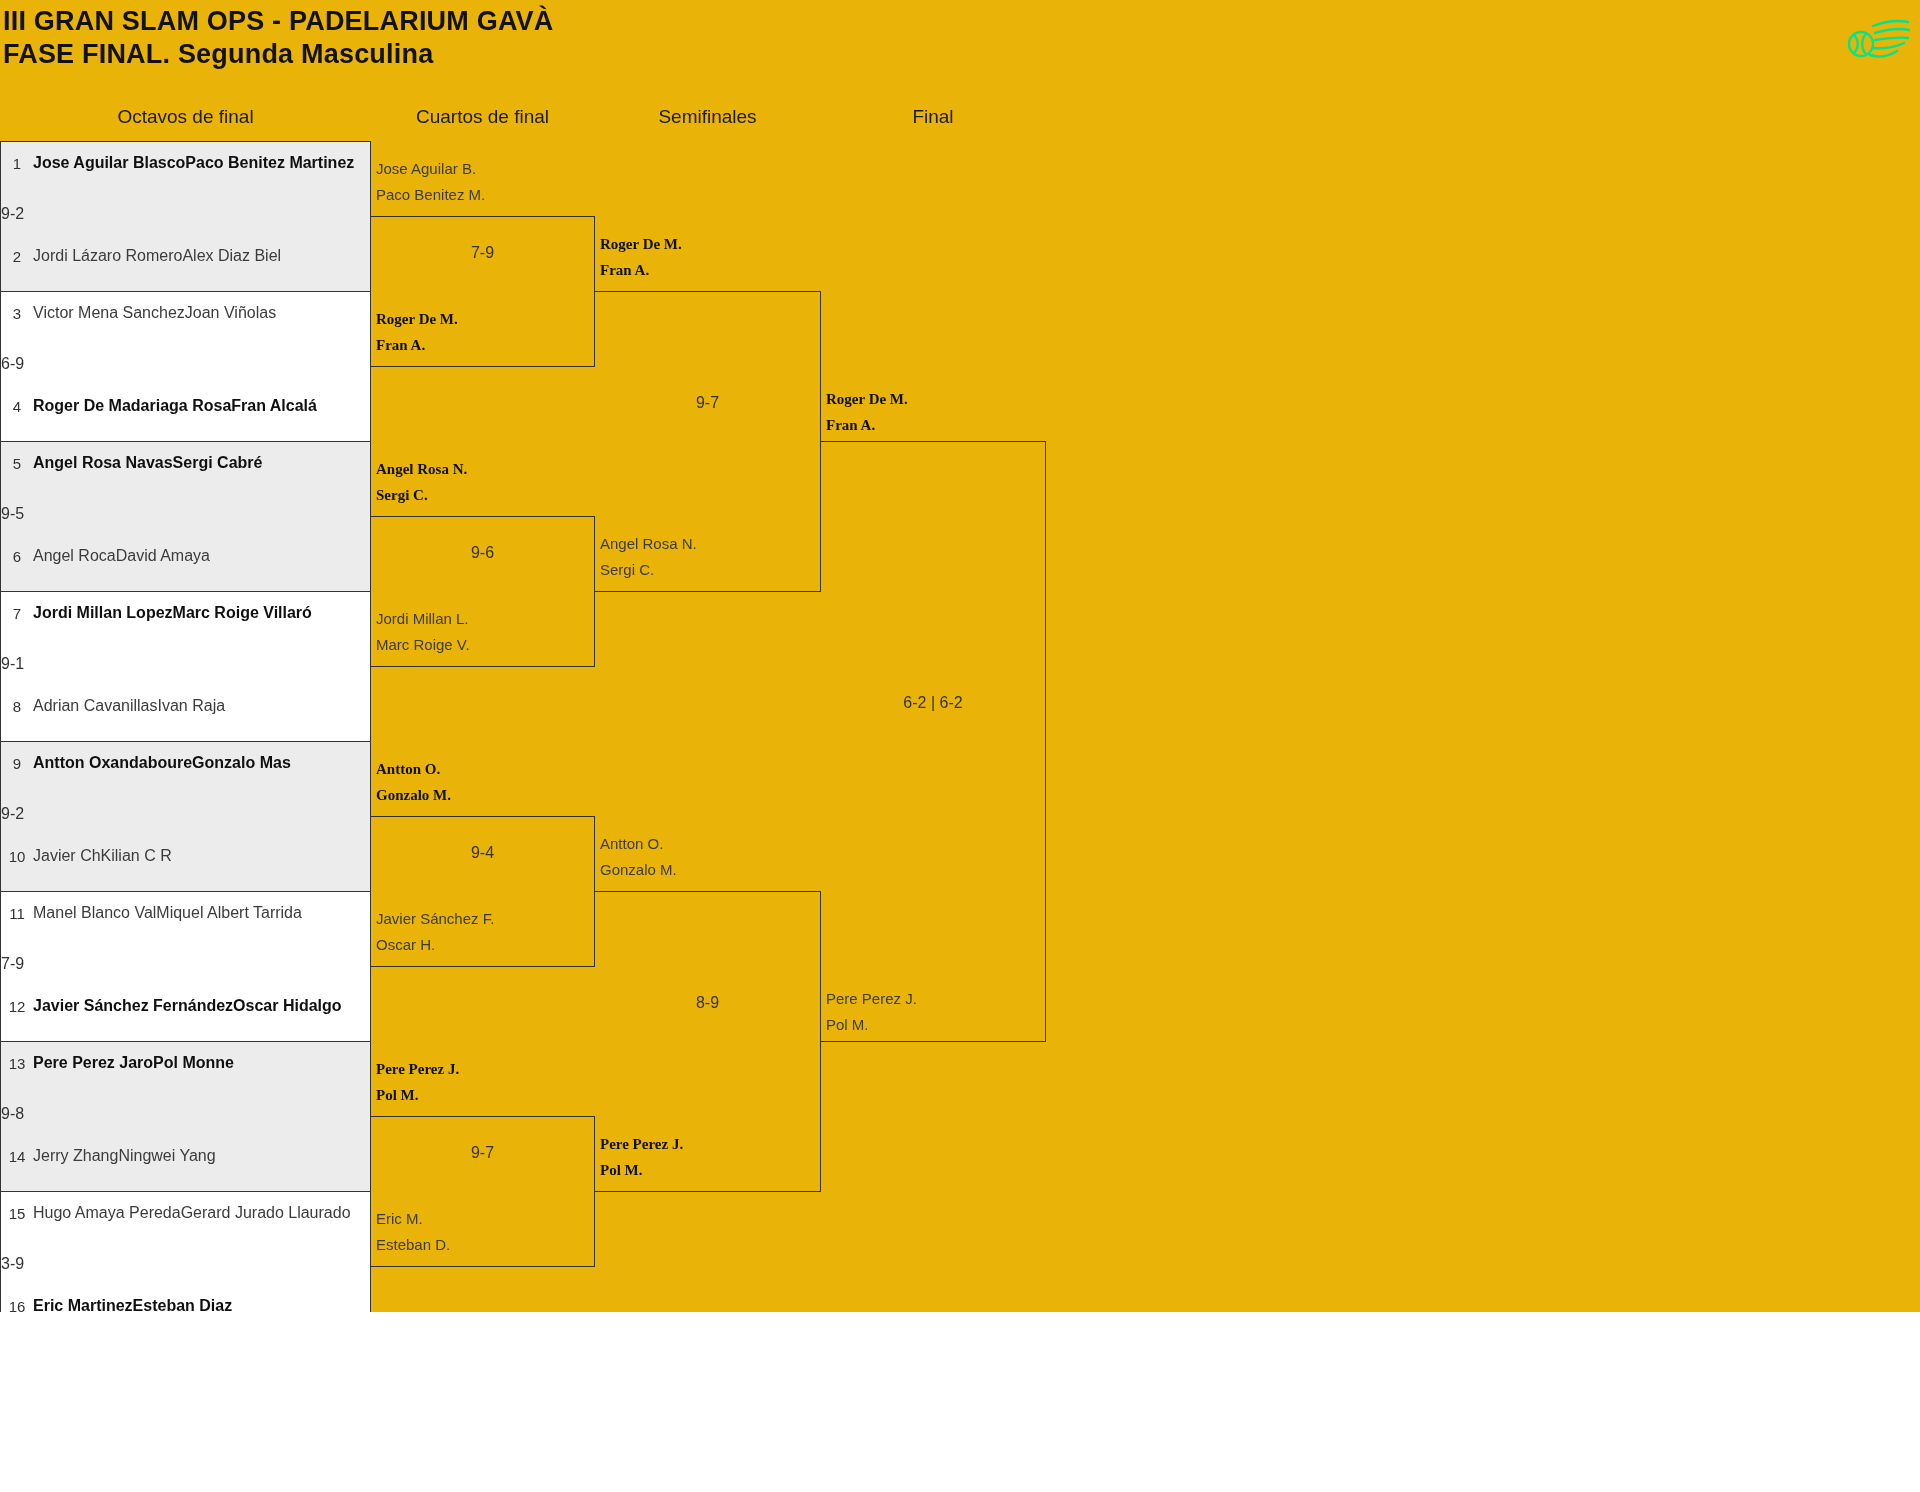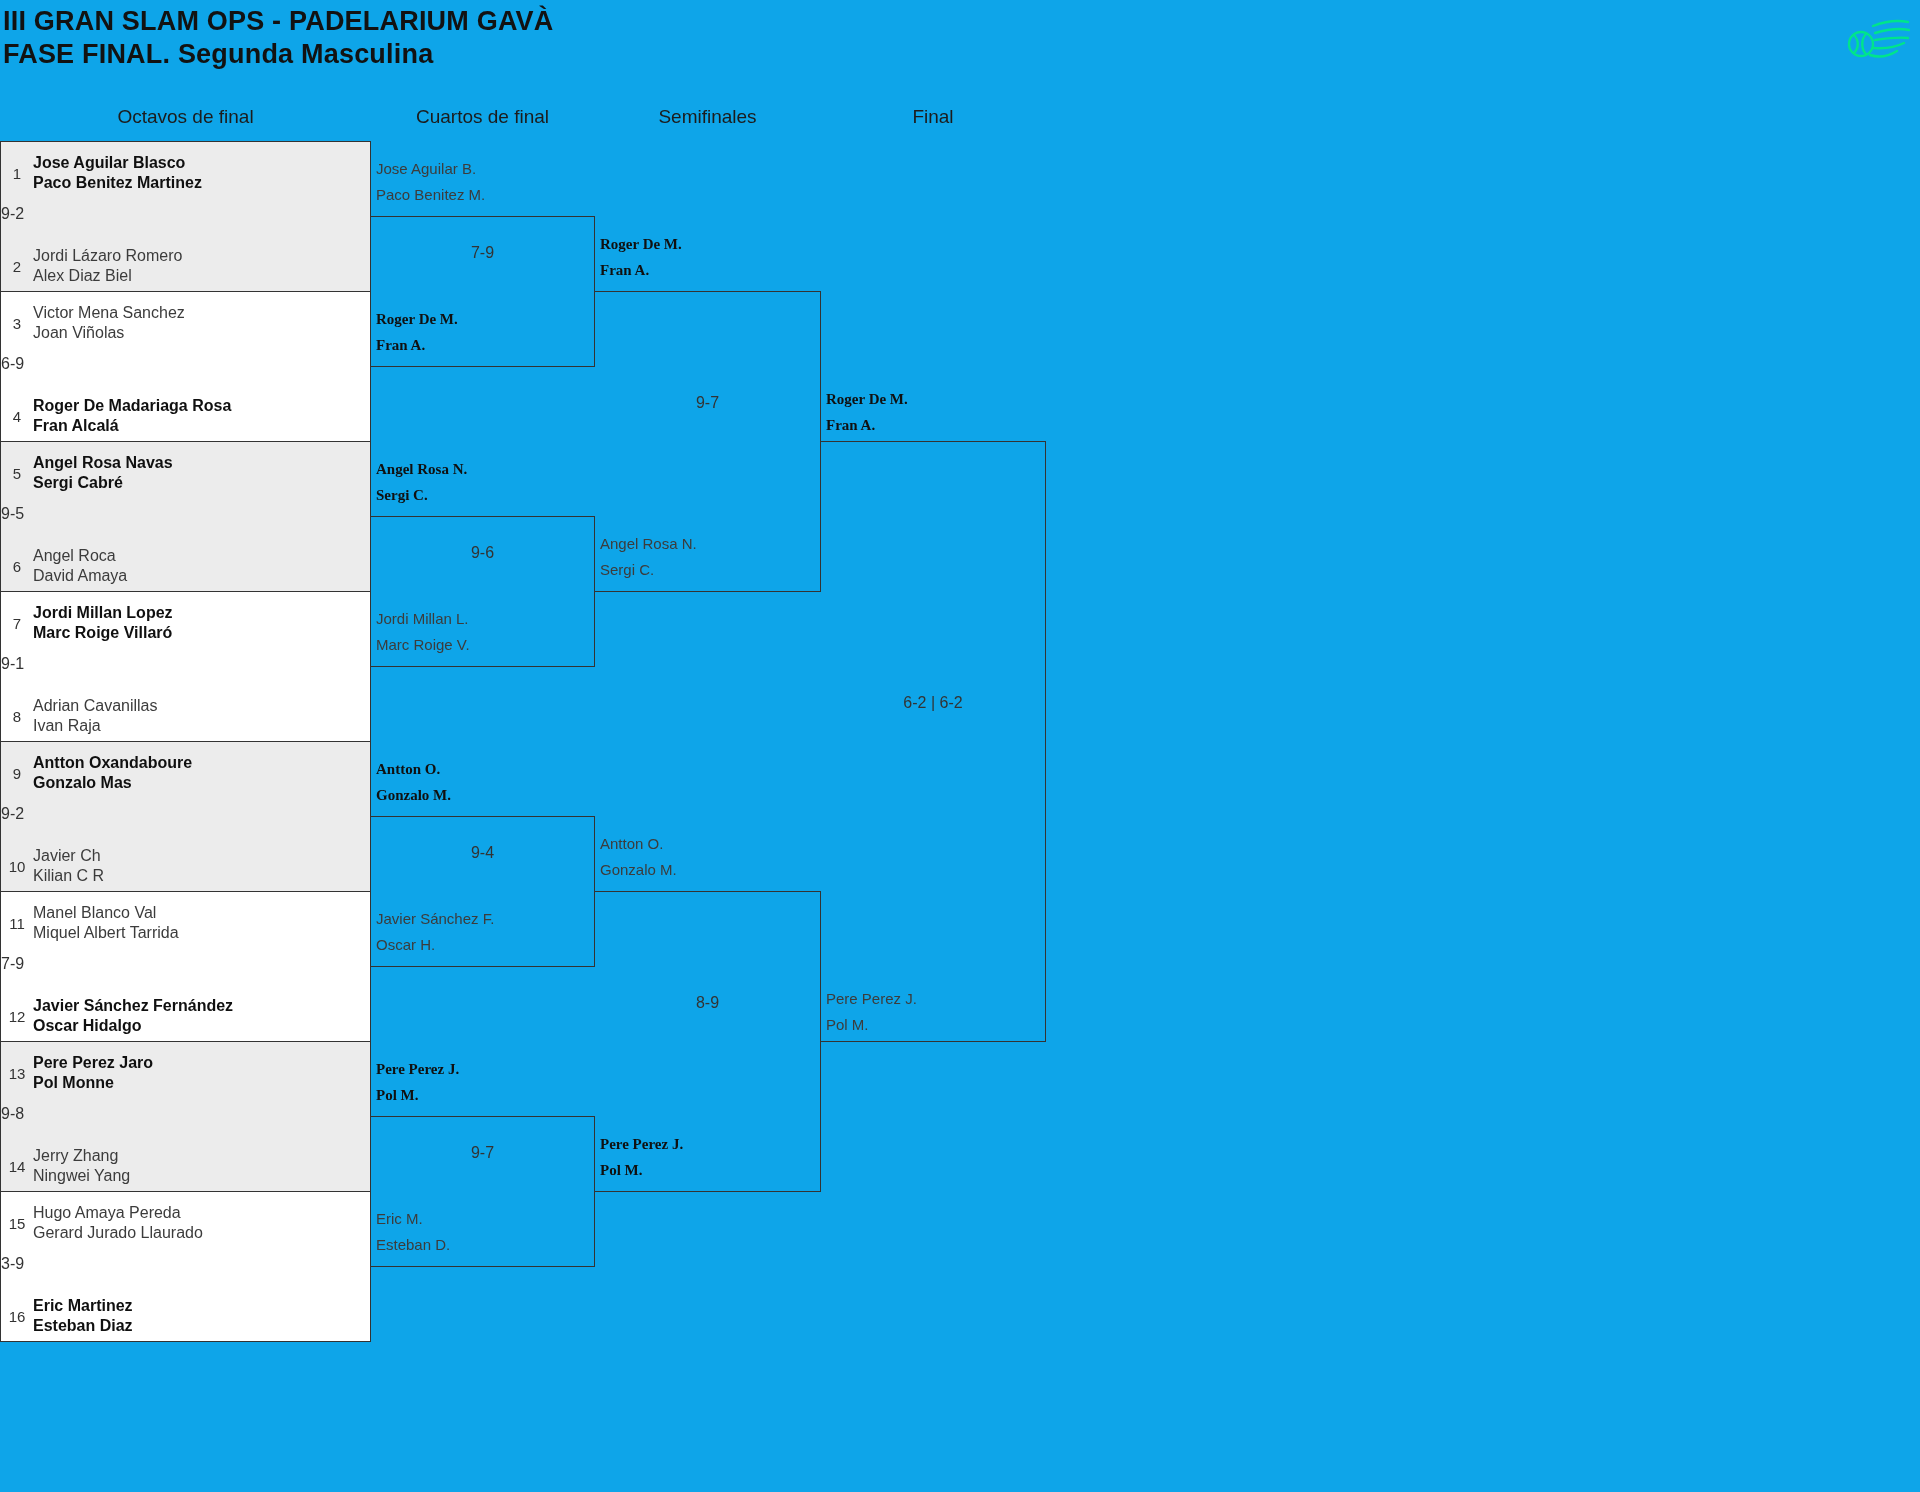--- a/index.html
+++ b/index.html
@@ -1,27 +1,27 @@
 <!DOCTYPE html>
 <html><head>
 <meta charset="utf-8">
 <style>
   html,body{margin:0;padding:0;background:#fff;}
-  .page{position:relative;width:1920px;height:1492px;background:#0ea5e9;overflow:hidden;
+  .page{position:relative;width:1920px;height:1312px;background:#eab308;overflow:hidden;
         font-family:"Liberation Sans",sans-serif;color:#222;}
   .abs{position:absolute;}
   .title{left:3px;font-size:27px;font-weight:700;color:#121212;letter-spacing:.2px;white-space:nowrap;}
   .rhead{top:106px;text-align:center;font-size:19px;font-weight:500;color:#1c1c1c;}
   .oct{left:0;width:371px;height:151px;border:1px solid #333;box-sizing:border-box;background:#fff;}
   .oct.sh{background:#ececec;}
   .team{position:absolute;left:4px;display:flex;align-items:center;}
   .t1{top:11px;}
   .t2{top:104px;}
   .seed{width:24px;flex:0 0 24px;text-align:center;font-size:15px;color:#333;}
-  .names{display:flex;flex-direction:column;margin-left:4px;}
+  .names{display:flex;margin-left:4px;}
   .nm{font-size:16px;line-height:20px;color:#3c3c3c;white-space:nowrap;}
   .nm.w{font-weight:700;color:#101010;}
   .oscore{position:absolute;left:0;top:63px;width:100%;text-align:left;font-size:16px;color:#333;}
   .rbox{border:1px solid #333;border-left:none;box-sizing:border-box;}
   .rscore{text-align:center;font-size:16px;color:#333;}
   .entry{display:flex;flex-direction:column;}
   .enm{font-size:15px;line-height:26px;color:#3c3c3c;white-space:nowrap;}
   .enm.w{font-weight:700;color:#101010;font-family:Liberation Serif, serif;}
   .logo{left:1846px;top:12px;width:64px;height:54px;}
 </style>

